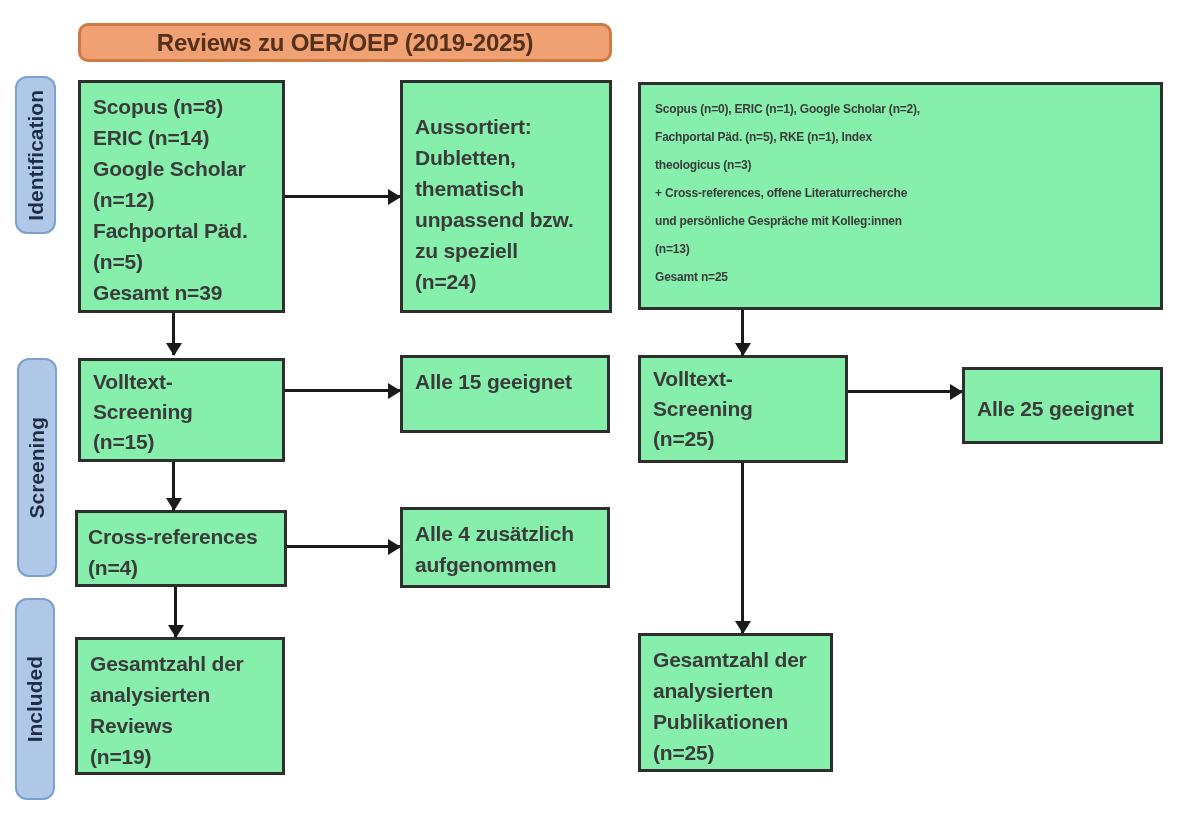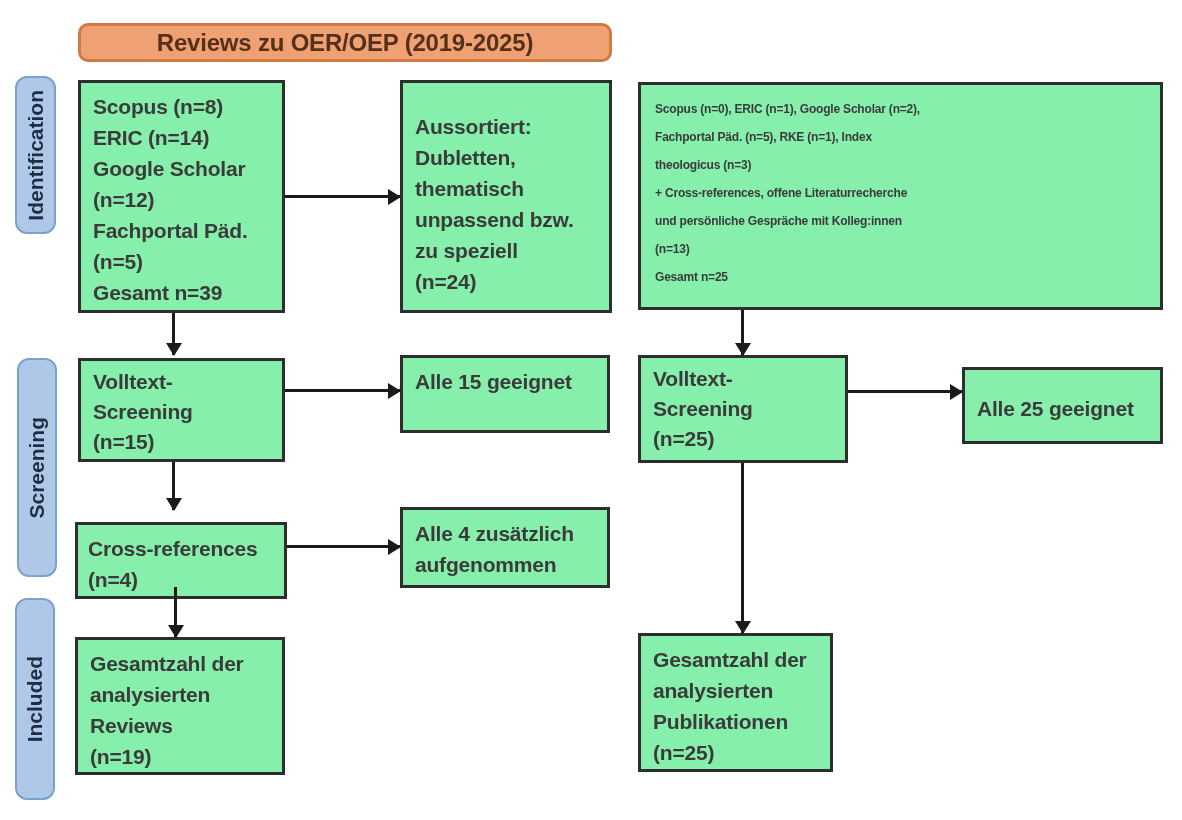--- a/index.html
+++ b/index.html
@@ -39,21 +39,21 @@
     font-weight:bold;font-size:21px;line-height:31px;
     white-space:pre-line;padding:8px 10px 4px 12px;letter-spacing:-0.2px;
   }
   #box-l1{left:78px;top:80px;width:207px;height:233px;}
   #box-l2{left:400px;top:80px;width:212px;height:233px;padding-top:28px;}
   #box-r1{left:638px;top:82px;width:525px;height:228px;font-size:12px;line-height:28px;padding-top:10px;padding-left:14px;}
   #box-l3{left:78px;top:358px;width:207px;height:104px;line-height:30px;padding-top:6px;}
   #box-alle15{left:400px;top:355px;width:210px;height:78px;}
   #box-r2{left:638px;top:355px;width:210px;height:108px;line-height:30px;padding-top:6px;}
   #box-alle25{left:962px;top:355px;width:201px;height:77px;padding-top:23px;margin-top:12px;}
-  #box-l4{left:75px;top:510px;width:212px;height:77px;padding-left:10px;margin-top:12px;}
+  #box-l4{left:75px;top:510px;width:212px;height:77px;padding-left:10px;}
   #box-alle4{left:400px;top:507px;width:210px;height:81px;}
   #box-l5{left:75px;top:637px;width:210px;height:138px;}
   #box-r3{left:638px;top:633px;width:195px;height:139px;}
 
   .arrow-h{position:absolute;height:3px;background:var(--arrow);}
   .arrow-h::after{
     content:'';position:absolute;right:-1px;top:-6.5px;width:0;height:0;
     border-left:13px solid var(--arrow);
     border-top:8px solid transparent;border-bottom:8px solid transparent;
   }

